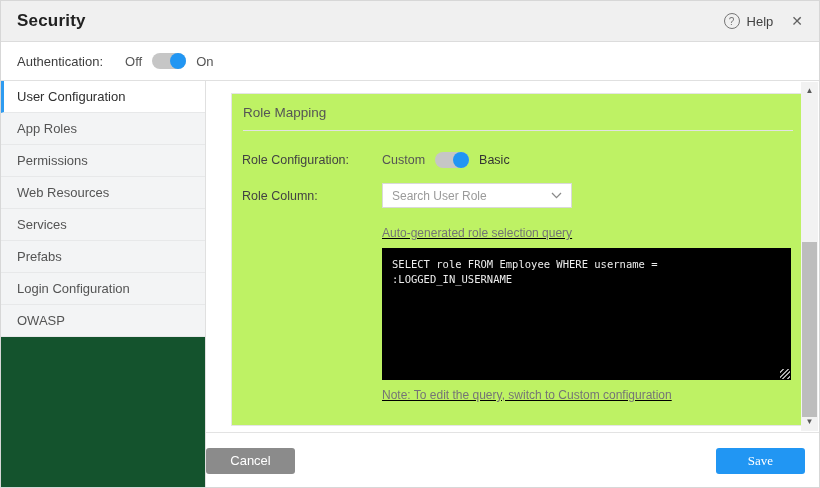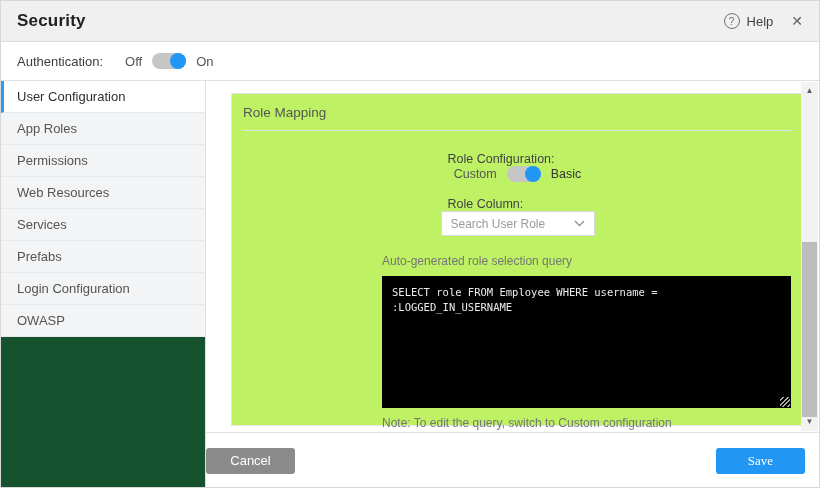--- a/index.html
+++ b/index.html
@@ -56,32 +56,32 @@
   .content { position:relative; flex:1; background:#fff; }
   
   .scrollarea { position:absolute; top:0; left:0; right:20px; bottom:56px; background:#fff; }
   .card {
     margin:12px 0 0 25px; width:575px; height:333px;
     background:#bef264; border:1px solid #e5e5e5;
   }
   .card-title { padding:11px 12px 10px 11px; font-size:13.5px; color:#555; }
   .card-divider { margin:0 12px 0 11px; border-bottom:1px solid #e2e2e2; }
   .form { padding:6px 12px 0 10px; }
-  .frow { display:flex; align-items:center; margin-top:15px;flex-direction:column; }
+  .frow { display:flex; align-items:center; margin-top:15px; }
   .flabel { width:140px; flex:0 0 auto; font-size:12.5px; color:#424242; }
   .ctrl { display:flex; align-items:center; }
   .opt-muted { font-size:12.5px; color:#555; }
   .opt-dark { font-size:12.5px; color:#333; }
   .select {
-    width:154px; height:25px; background:#fff; border:1px solid #d9d9d9;
+    width:190px; height:25px; background:#fff; border:1px solid #d9d9d9;
     display:flex; align-items:center; justify-content:space-between;
     padding:0 9px; cursor:pointer;
   }
   .select .placeholder { font-size:12px; color:#9a9a9a; }
-  .query-block { margin-left:140px; margin-top:18px; }
+  .query-block { margin-left:140px; margin-top:18px;text-decoration:underline; }
   .caption { font-size:12px; color:#757575; }
   .codebox {
     position:relative; margin-top:8px; width:409px; height:132px;
     background:#000; overflow:hidden;
   }
   .codebox pre {
     padding:9px 10px; font-family:"DejaVu Sans Mono", monospace;
     font-size:10.5px; color:#ececec; white-space:pre-wrap; line-height:1.4;
   }
   .resize-handle {

